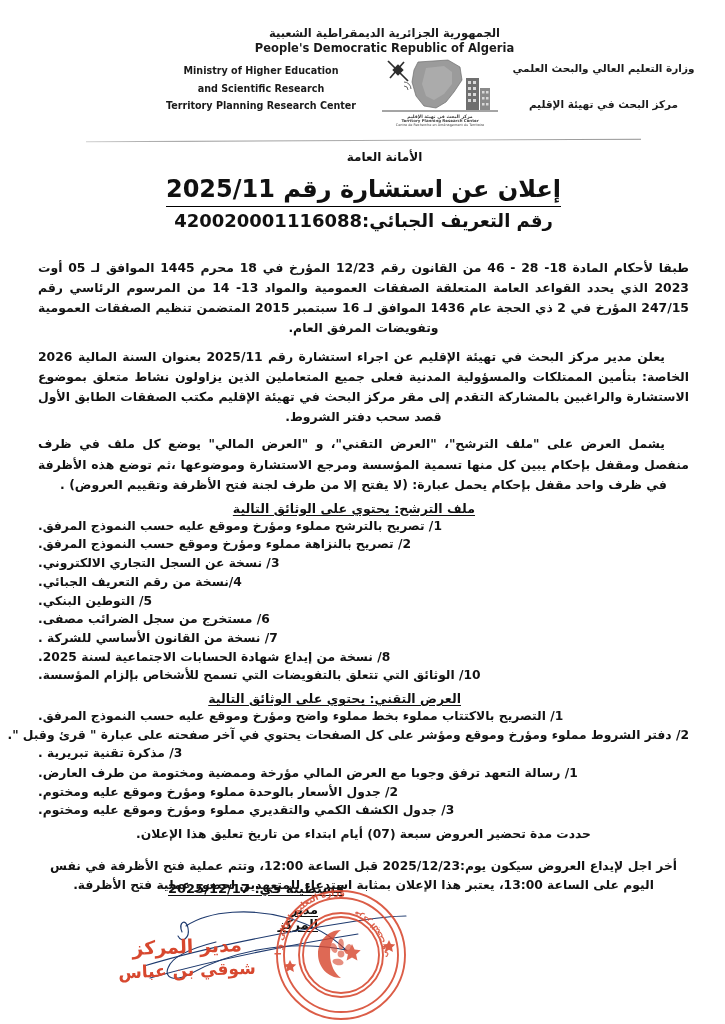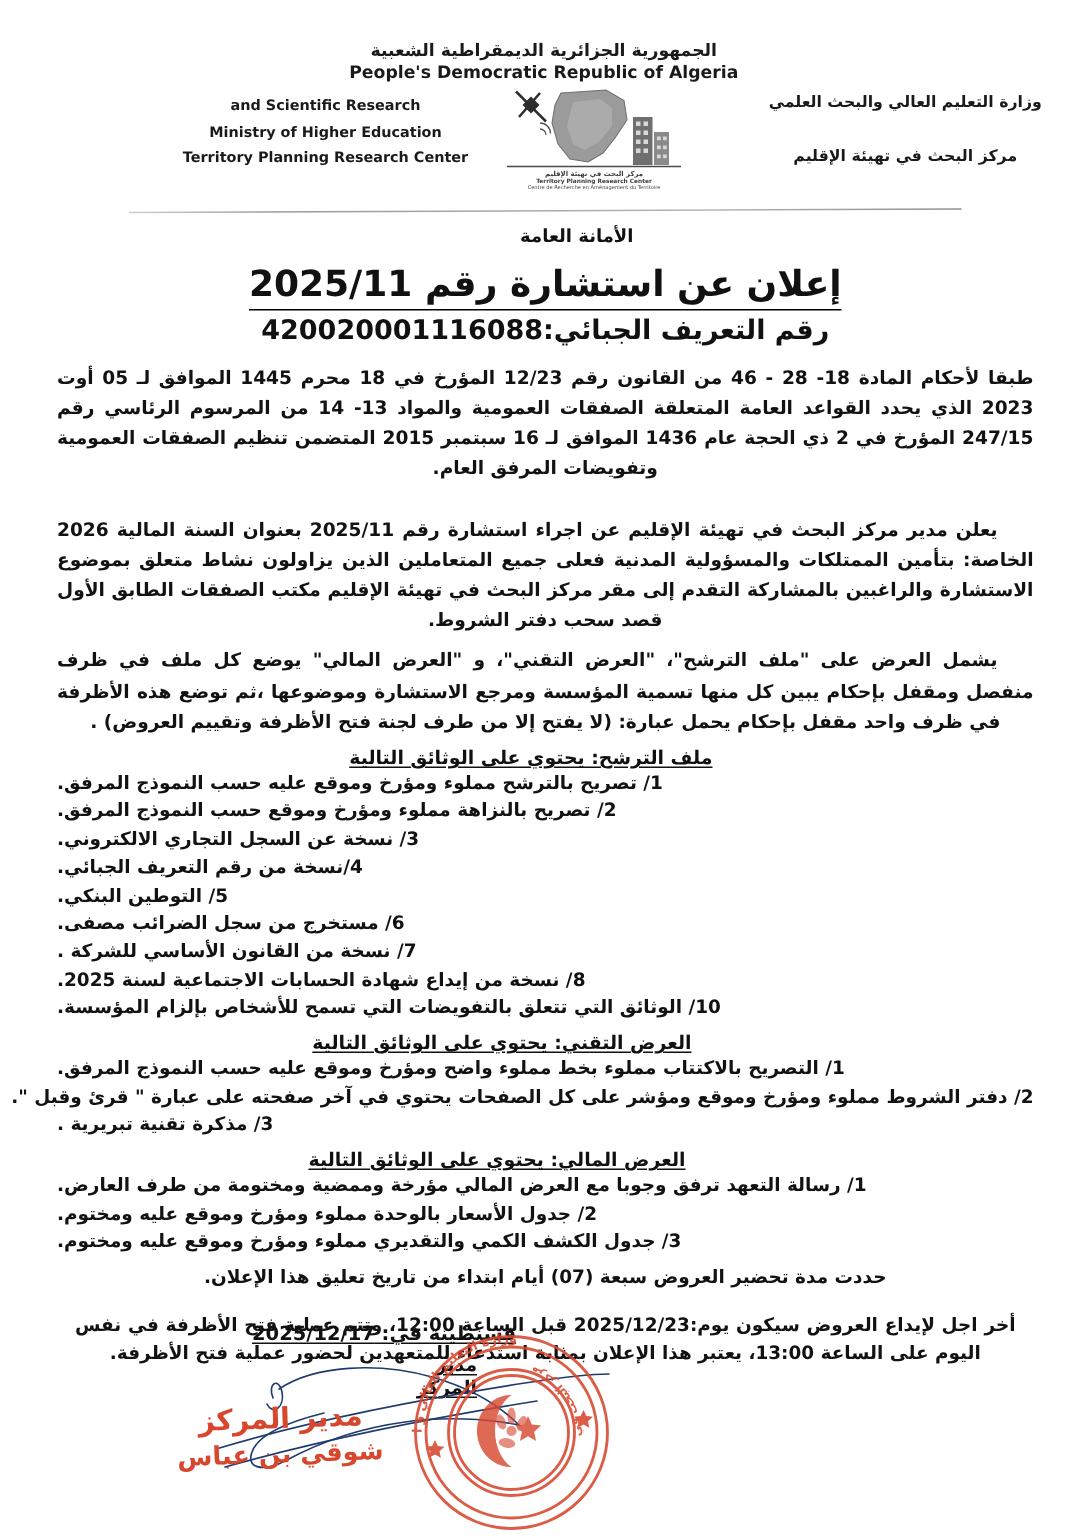--- a/index.html
+++ b/index.html
@@ -16,20 +16,21 @@
     font-family: "DejaVu Sans", "Liberation Sans", sans-serif;
     color: #111111;
   }
 
   .page {
     width: 725px;
     height: 1024px;
     position: relative;
     background: #ffffff;
     box-sizing: border-box;
+    padding-left: 44px;
   }
 
   
   .header {
     position: relative;
     padding-top: 26px;
     height: 112px;
     box-sizing: border-box;
   }
   .header-top {
@@ -153,23 +154,23 @@
 
   p.para {
     font-size: 12.4px;
     font-weight: bold;
     line-height: 1.62;
     text-align: justify;
     text-align-last: center;
     margin: 0;
     color: #121212;
   }
-  p.para.first { margin-top: 11px; }
+  p.para.first { margin-top: 27px; }
   p.para.indent { text-indent: 24px; }
-  p.para.block2 { margin-top: 21px; }
+  p.para.block2 { margin-top: 9px; }
   p.para.block3 { margin-top: 7px; }
 
   .sec-head {
     font-size: 12.6px;
     font-weight: bold;
     text-decoration: underline;
     text-underline-offset: 2px;
     margin-top: 6px;
     text-align: right;
     padding-right: 214px;
@@ -279,22 +280,22 @@
   <div class="header">
 
     <div class="header-top">
       <div class="hdr-ar-country">الجمهورية الجزائرية الديمقراطية الشعبية</div>
       <div class="hdr-en-country">People's Democratic Republic of Algeria</div>
     </div>
 
     <div class="header-cols">
 
       <div class="hdr-left">
+        <div>Ministry of Higher Education</div>
         <div>and Scientific Research</div>
-        <div>Ministry of Higher Education</div>
         <div>Territory Planning Research Center</div>
       </div>
 
       <div class="hdr-logo">
         <svg viewBox="0 0 130 64" width="130" height="64" aria-hidden="true">
 
           <path d="M44 4 L74 2 L86 9 L88 22 L80 34 L72 44 L62 50 L50 48 L42 38 L38 24 L40 12 Z" fill="#9b9b9b" stroke="#6f6f6f" stroke-width="0.7"></path>
           <path d="M52 10 L70 8 L78 14 L78 26 L70 36 L60 42 L52 38 L48 26 Z" fill="#ababab"></path>
 
           <g stroke="#2d2d2d" stroke-width="1.7" fill="none">
@@ -374,21 +375,20 @@
       <li>10/ الوثائق التي تتعلق بالتفويضات التي تسمح للأشخاص بإلزام المؤسسة.</li>
     </ul>
 
     <div class="sec-head tech">العرض التقني: يحتوي على الوثائق التالية</div>
     <ul class="doclist">
       <li>1/ التصريح بالاكتتاب مملوء بخط مملوء واضح ومؤرخ وموقع عليه حسب النموذج المرفق.</li>
       <li>2/ دفتر الشروط مملوء ومؤرخ وموقع ومؤشر على كل الصفحات يحتوي في آخر صفحته على عبارة " قرئ وقبل ".</li>
       <li>3/ مذكرة تقنية تبريرية .</li>
     </ul>
 
-    <div class="sec-head fin">العرض المالي: يحتوي على الوثائق التالية</div>
     <ul class="doclist">
       <li>1/ رسالة التعهد ترفق وجوبا مع العرض المالي مؤرخة وممضية ومختومة من طرف العارض.</li>
       <li>2/ جدول الأسعار بالوحدة مملوء ومؤرخ وموقع عليه ومختوم.</li>
       <li>3/ جدول الكشف الكمي والتقديري مملوء ومؤرخ وموقع عليه ومختوم.</li>
     </ul>
 
     <p class="tail-para t1">حددت مدة تحضير العروض سبعة (07) أيام ابتداء من تاريخ تعليق هذا الإعلان.</p>
     <p class="tail-para t2">أخر اجل لإيداع العروض سيكون يوم:2025/12/23 قبل الساعة 12:00، وتتم عملية فتح الأظرفة في نفس اليوم على الساعة 13:00، يعتبر هذا الإعلان بمثابة استدعاء للمتعهدين لحضور عملية فتح الأظرفة.</p>
 
   </div>

